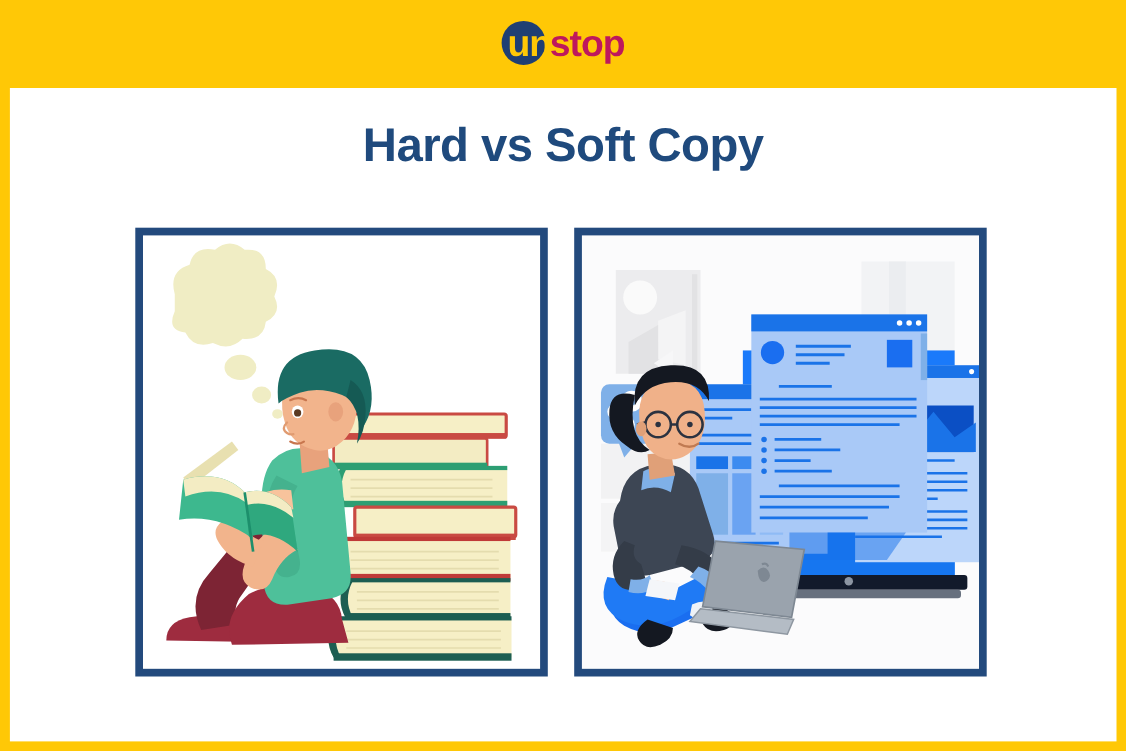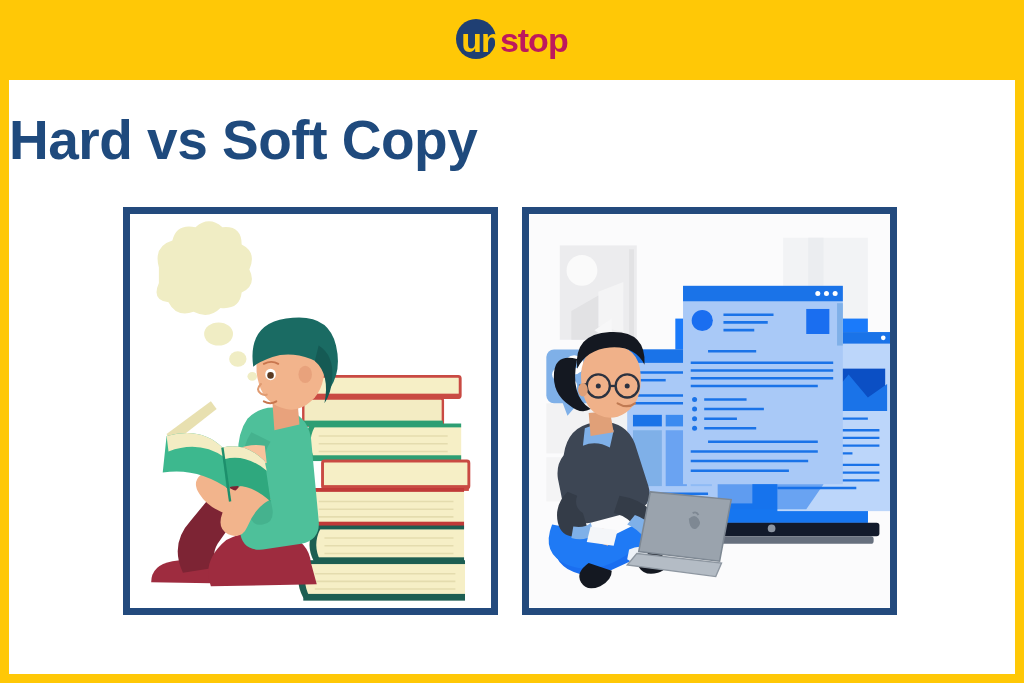--- a/index.html
+++ b/index.html
@@ -65,21 +65,22 @@
     left:9px; top:80px;
     width:1006px; height:594px;
     background:#ffffff;
   }
 
   
   #title {
     position:absolute;
     left:0; top:28px;
     width:100%;
-    font-size:55px;
+    text-align:center;
+    font-size:43px;
     font-weight:bold;
     color:#1f4a7d;
     letter-spacing:-0.5px;
     white-space:nowrap;
   }
 
   
   .panel {
     position:absolute;
     top:127px;

